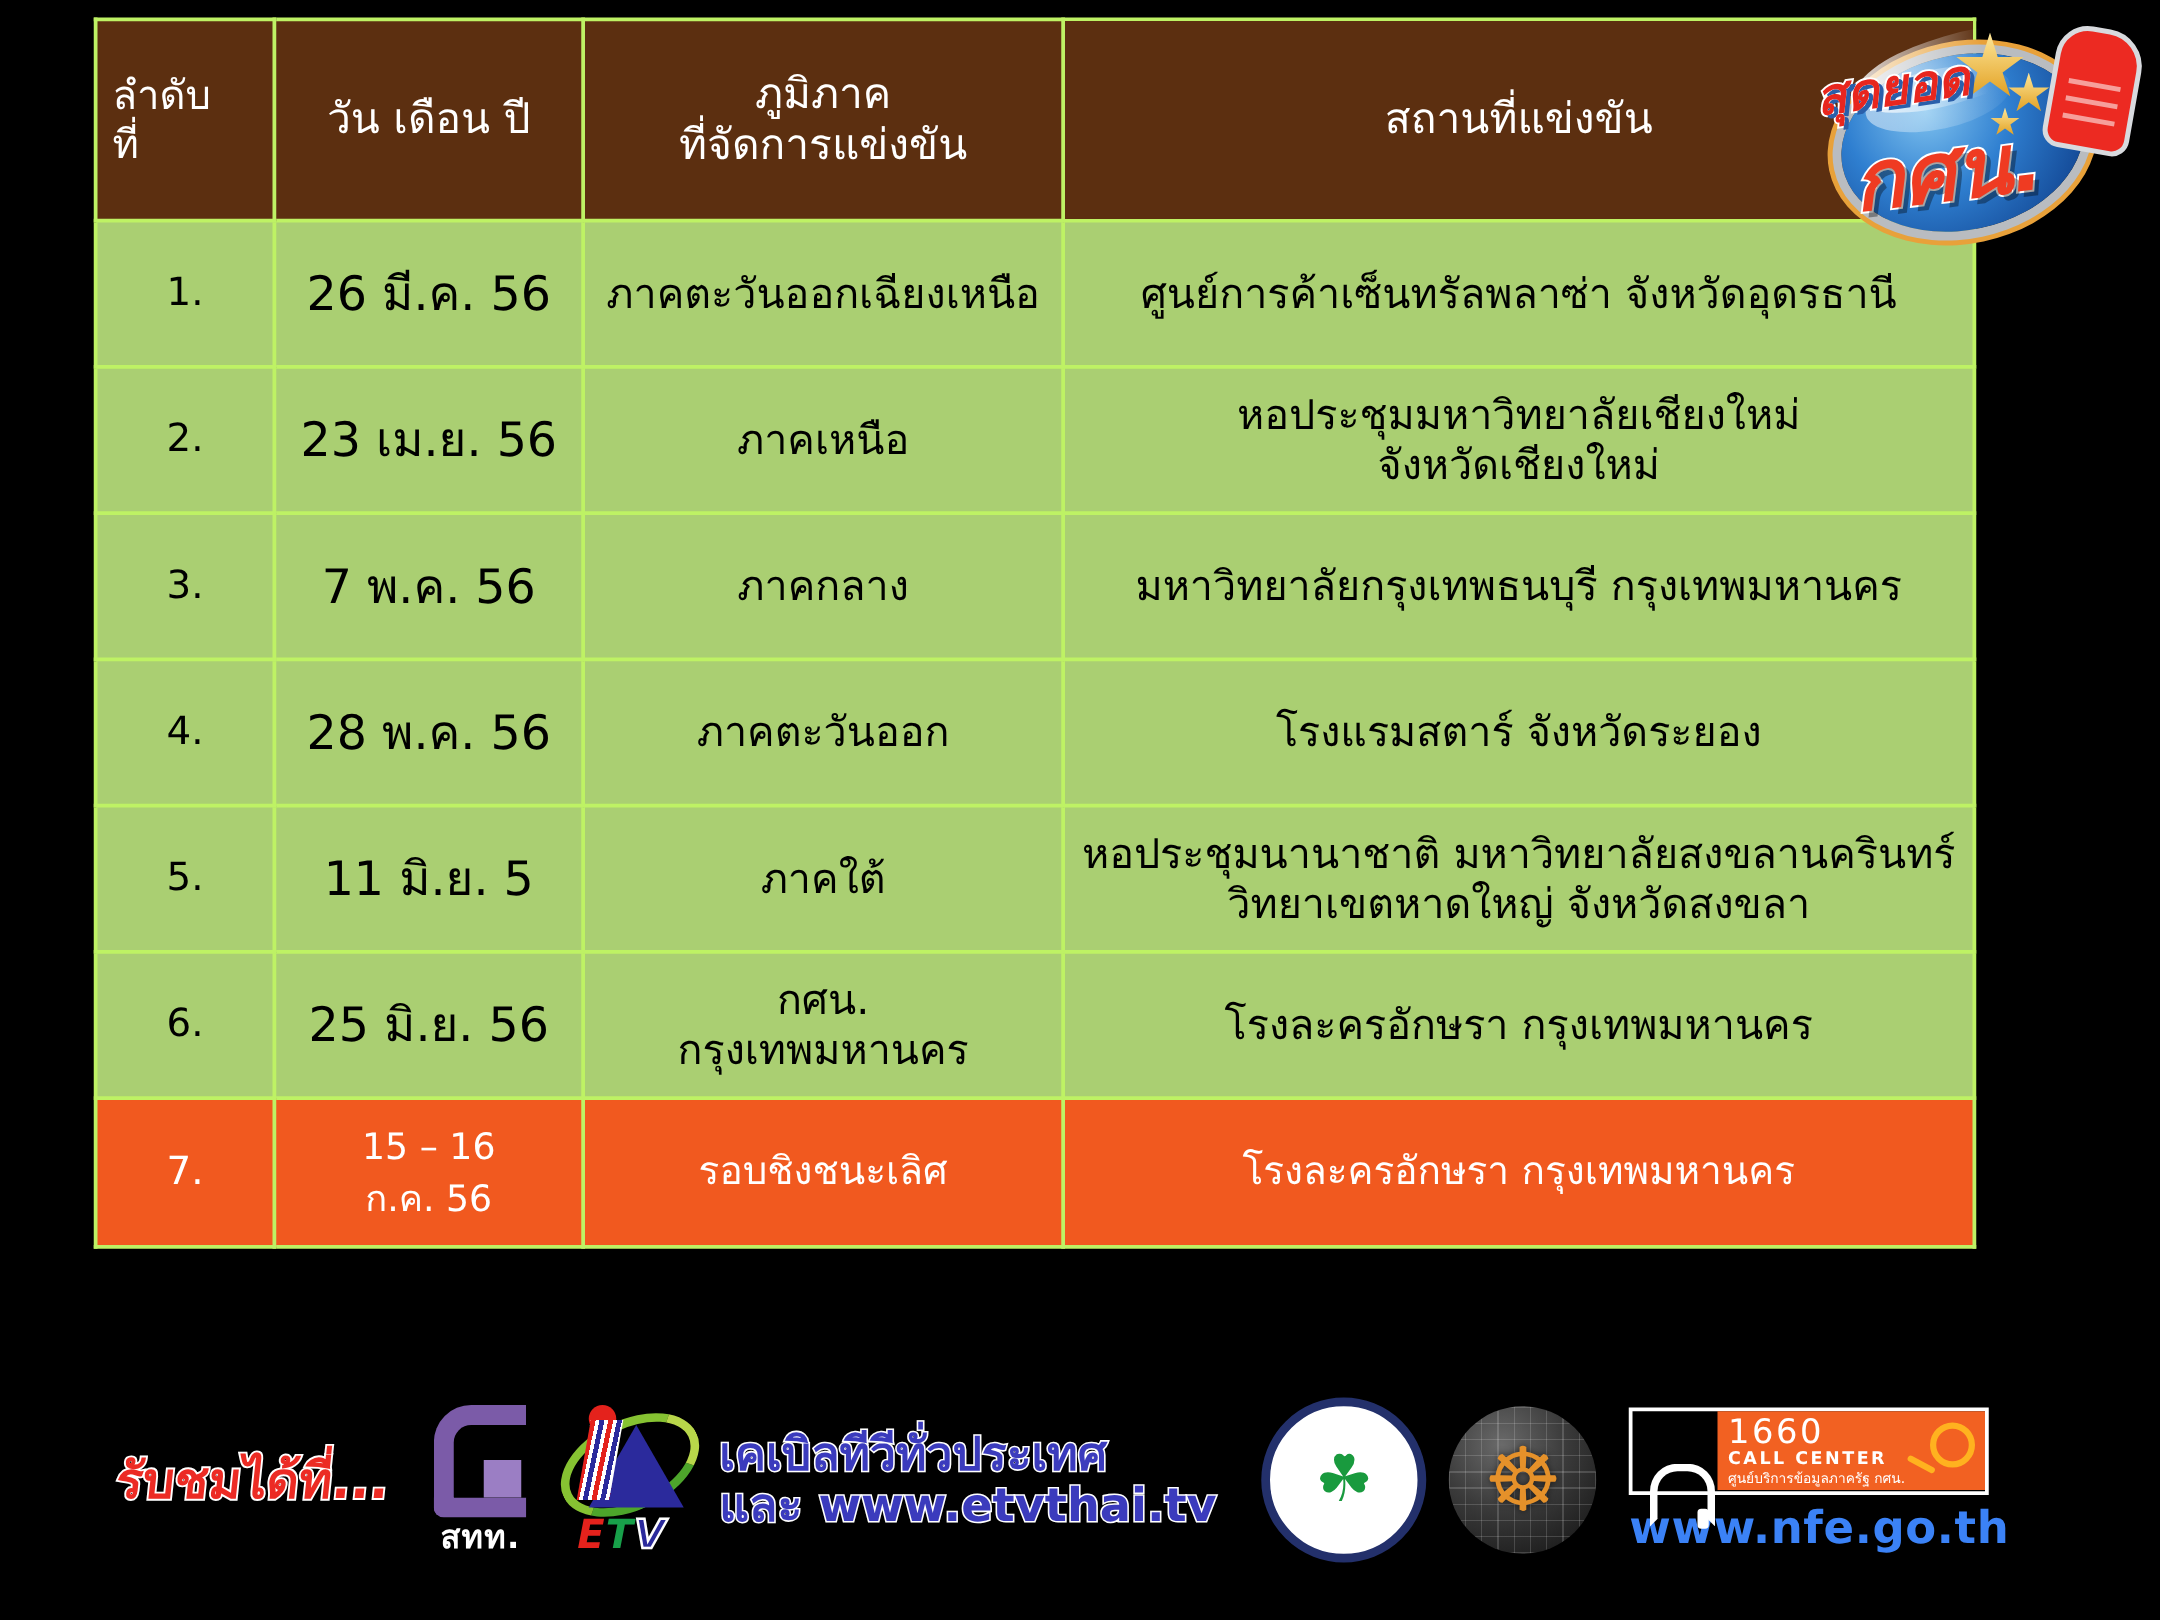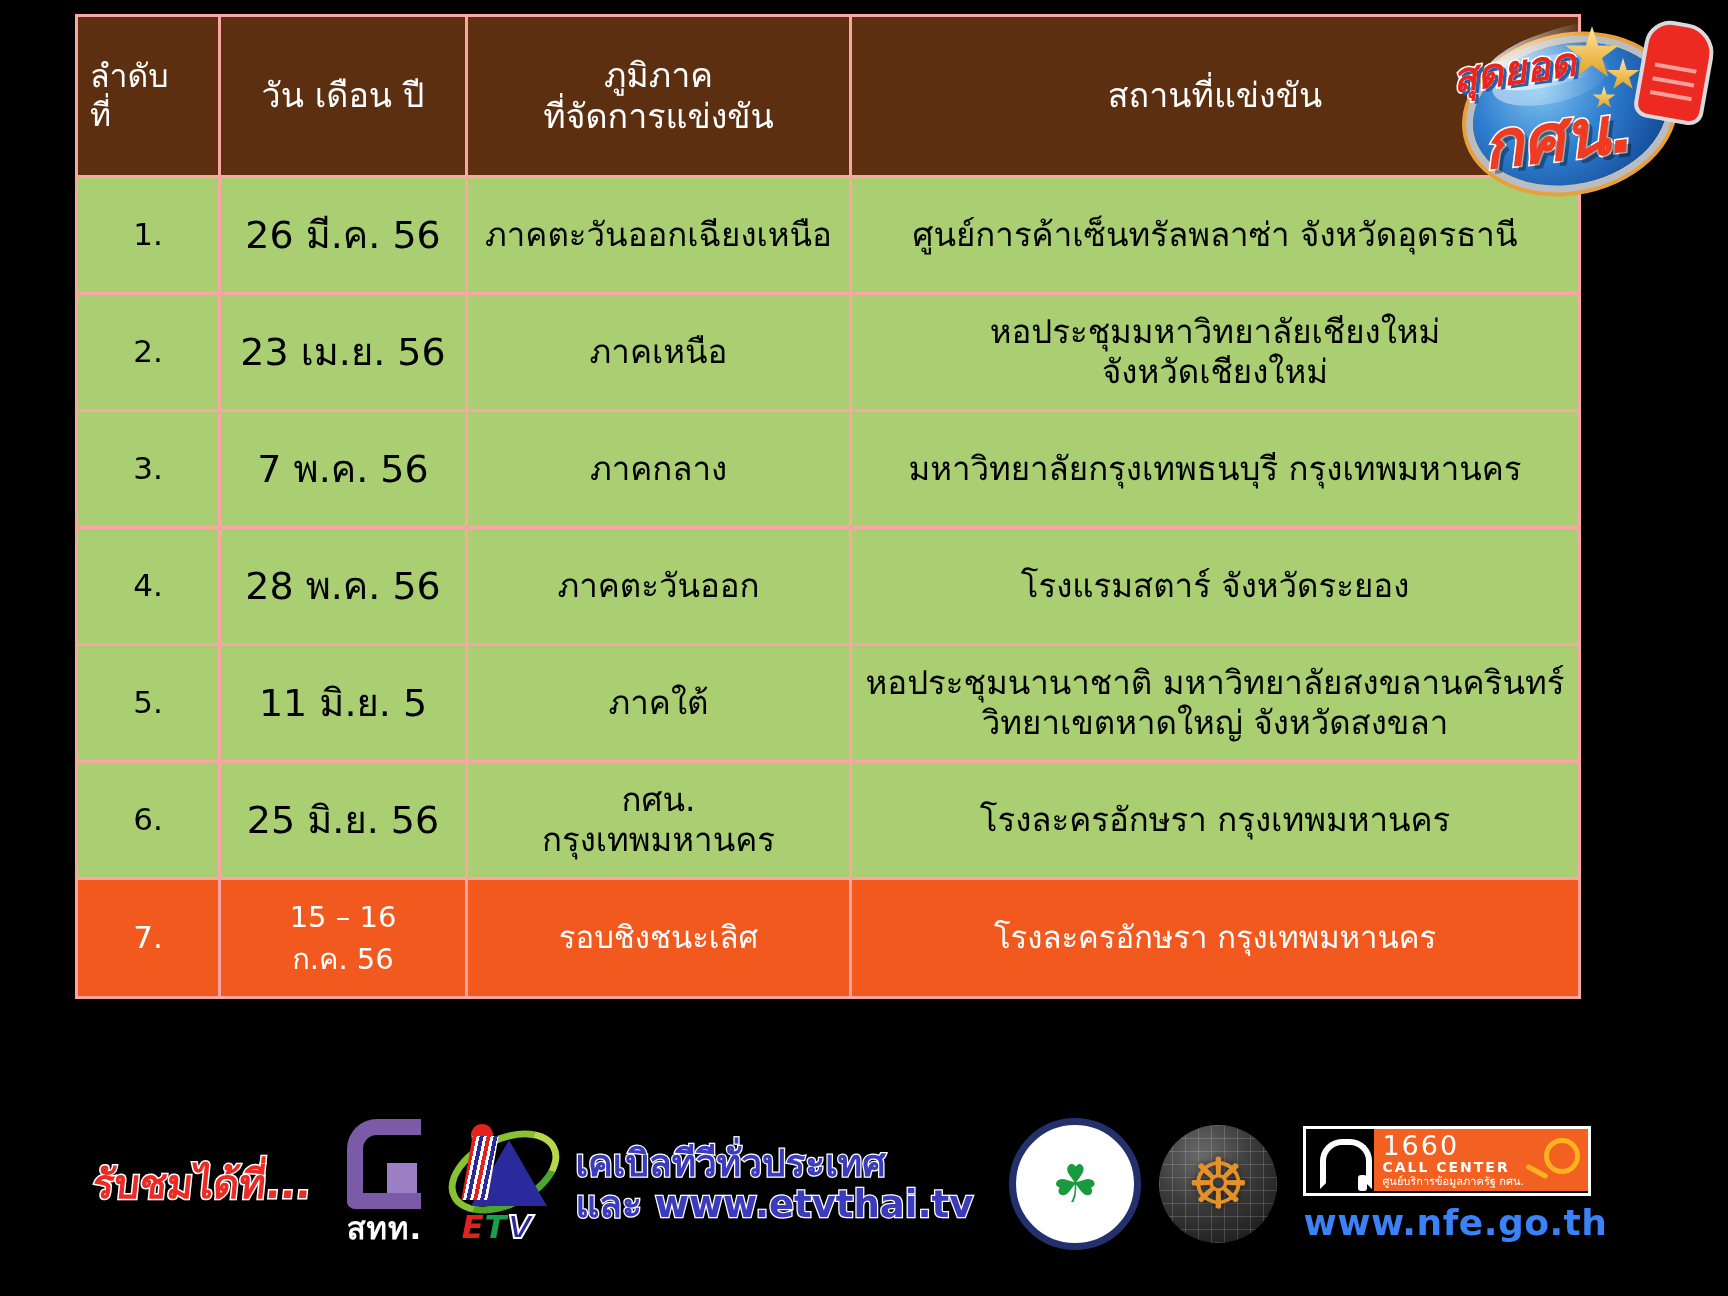--- a/index.html
+++ b/index.html
@@ -18,21 +18,21 @@
 
   
   .tbl{
     position:absolute;
     left:75px;top:14px;
     width:1437px;
     border-collapse:collapse;
     table-layout:fixed;
   }
   .tbl td,.tbl th{
-    border:3px solid #fca5a5;
+    border:3px solid #bef264;
     text-align:center;
     vertical-align:middle;
     padding:4px 6px;
     line-height:1.22;
   }
   .c-no   {width:122px;}
   .c-date {width:232px;}
   .c-reg  {width:369px;}
   .c-place{width:714px;}
 
@@ -166,21 +166,21 @@
   .sott-mark:before{
     content:"";position:absolute;left:6px;top:4px;
     width:58px;height:58px;
     border:16px solid #7b5ba8;
     border-right:none;border-top-left-radius:30px;border-bottom-left-radius:8px;
   }
   .sott-mark:after{
     content:"";position:absolute;left:46px;top:48px;
     width:30px;height:30px;background:#9b7ec4;
   }
-  .sott-label{font-size:31px;font-weight:bold;margin-top:2px;letter-spacing:1px;}
+  .sott-label{font-size:26px;font-weight:bold;margin-top:2px;letter-spacing:1px;}
   .f-etv{
     margin-left:18px;text-align:center;
   }
   .etv-mark{
     position:relative;width:104px;height:90px;margin:0 auto;
   }
   .etv-tri{
     position:absolute;left:26px;top:18px;
     width:0;height:0;
     border-left:38px solid transparent;border-right:38px solid transparent;
@@ -246,21 +246,21 @@
     border-radius:50%;
   }
   .seal2 .torch{
     position:absolute;left:50%;top:50%;transform:translate(-50%,-50%);
     color:#e5912a;font-size:70px;line-height:1;text-shadow:0 0 6px rgba(0,0,0,.6);
   }
   .f-call{
     margin-left:26px;text-align:center;
   }
   .call-box{
-    display:flex;align-items:flex-start;
+    display:flex;align-items:center;
     border:3px solid #fff;height:64px;width:282px;
   }
   .call-left{
     width:68px;background:#000;position:relative;
   }
   .headset{
     position:absolute;left:14px;top:10px;width:40px;height:38px;
     border:6px solid #fff;border-bottom-color:transparent;border-radius:22px 22px 0 0;
   }
   .headset:after{

